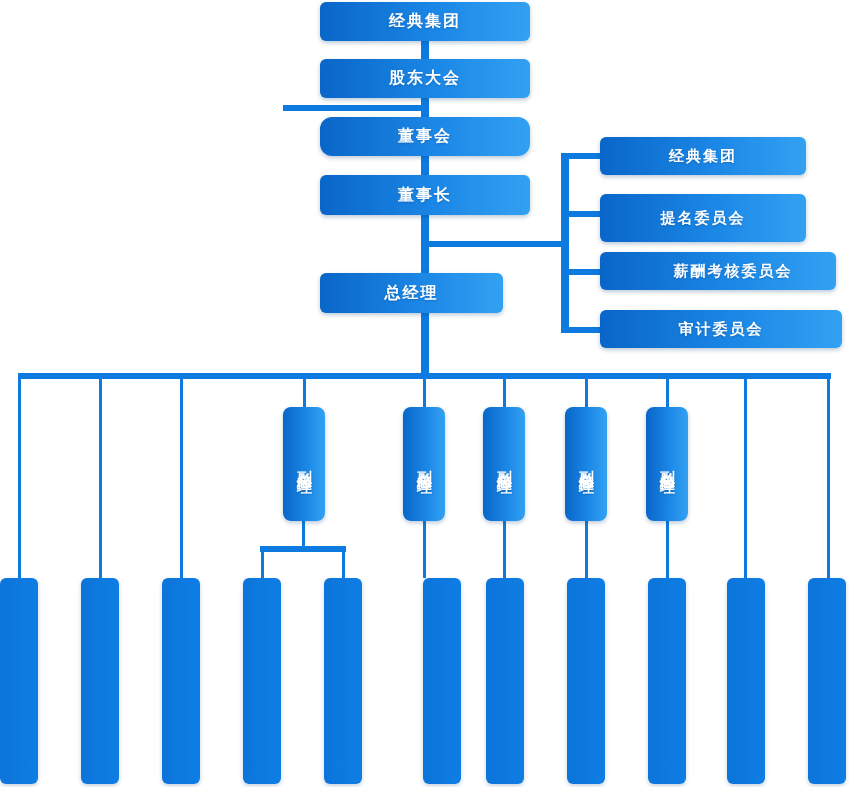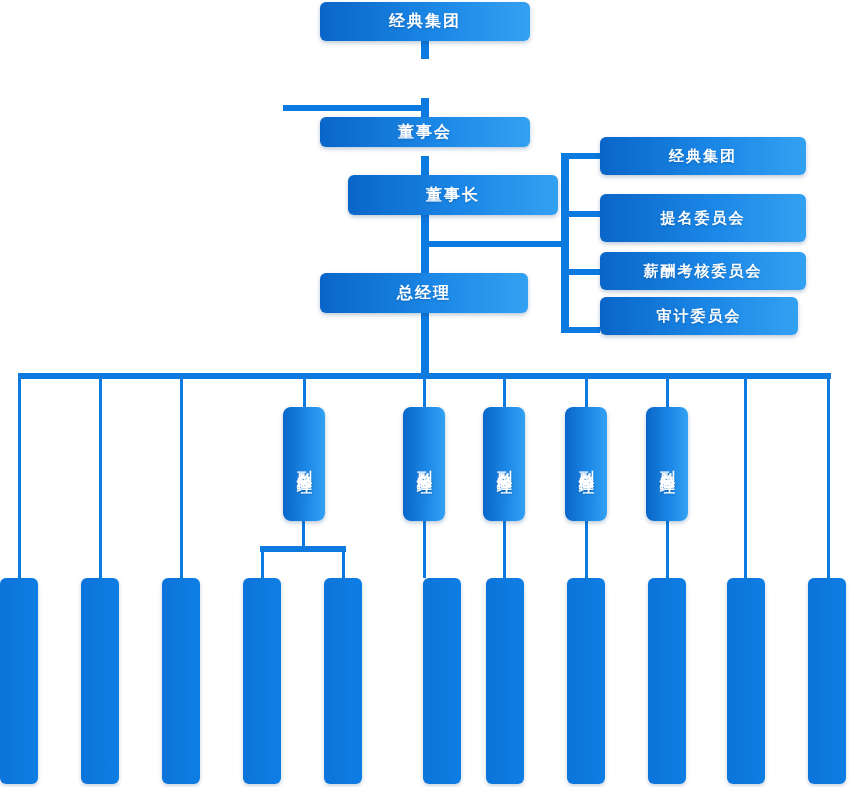--- a/index.html
+++ b/index.html
@@ -89,28 +89,29 @@
   <div class="line" style="left:503px; top:521px; width:3px; height:57px;"></div>
   <div class="line" style="left:585px; top:521px; width:3px; height:57px;"></div>
   <div class="line" style="left:666px; top:521px; width:3px; height:57px;"></div>
 
   <div class="line" style="left:302px; top:521px; width:3px; height:25px;"></div>
   <div class="line" style="left:260px; top:546px; width:86px; height:6px;"></div>
   <div class="line" style="left:261px; top:552px; width:3px; height:26px;"></div>
   <div class="line" style="left:342px; top:552px; width:3px; height:26px;"></div>
 
   <div class="box" style="left:320px; top:2px;   width:210px; height:39px;">经典集团</div>
-  <div class="box" style="left:320px; top:117px; width:210px; height:30px;">董事会</div>
-  <div class="box" style="left:320px; top:175px; width:210px; height:40px;margin-left:28px;">董事长</div>
-  <div class="box" style="left:320px; top:273px; width:208px; height:40px;">总经理</div>
+  <div class="box" style="left:320px; top:59px;  width:210px; height:39px;">股东大会</div>
+  <div class="box" style="left:320px; top:117px; width:210px; height:39px;border-radius:12px;">董事会</div>
+  <div class="box" style="left:320px; top:175px; width:210px; height:40px;">董事长</div>
+  <div class="box" style="left:320px; top:273px; width:183px; height:40px;">总经理</div>
 
   <div class="box" style="left:600px; top:137px; width:206px; height:38px; font-size:15px;">经典集团</div>
   <div class="box" style="left:600px; top:194px; width:206px; height:48px; font-size:15px;">提名委员会</div>
-  <div class="box" style="left:600px; top:252px; width:206px; height:38px; font-size:15px;">薪酬考核委员会</div>
-  <div class="box" style="left:600px; top:297px; width:198px; height:38px; font-size:15px;">审计委员会</div>
+  <div class="box" style="left:600px; top:252px; width:206px; height:38px; font-size:15px;padding-left:30px;">薪酬考核委员会</div>
+  <div class="box" style="left:600px; top:310px; width:242px; height:38px; font-size:15px;">审计委员会</div>
 
   <div class="vbox" style="left:283px; top:407px; width:42px; height:114px;">副总经理</div>
   <div class="vbox" style="left:403px; top:407px; width:42px; height:114px;">副总经理</div>
   <div class="vbox" style="left:483px; top:407px; width:42px; height:114px;">副总经理</div>
   <div class="vbox" style="left:565px; top:407px; width:42px; height:114px;">副总经理</div>
   <div class="vbox" style="left:646px; top:407px; width:42px; height:114px;">副总经理</div>
 
   <div class="dept" style="left:0px;   top:578px; width:38px; height:206px;"></div>
   <div class="dept" style="left:81px;  top:578px; width:38px; height:206px;"></div>
   <div class="dept" style="left:162px; top:578px; width:38px; height:206px;"></div>

